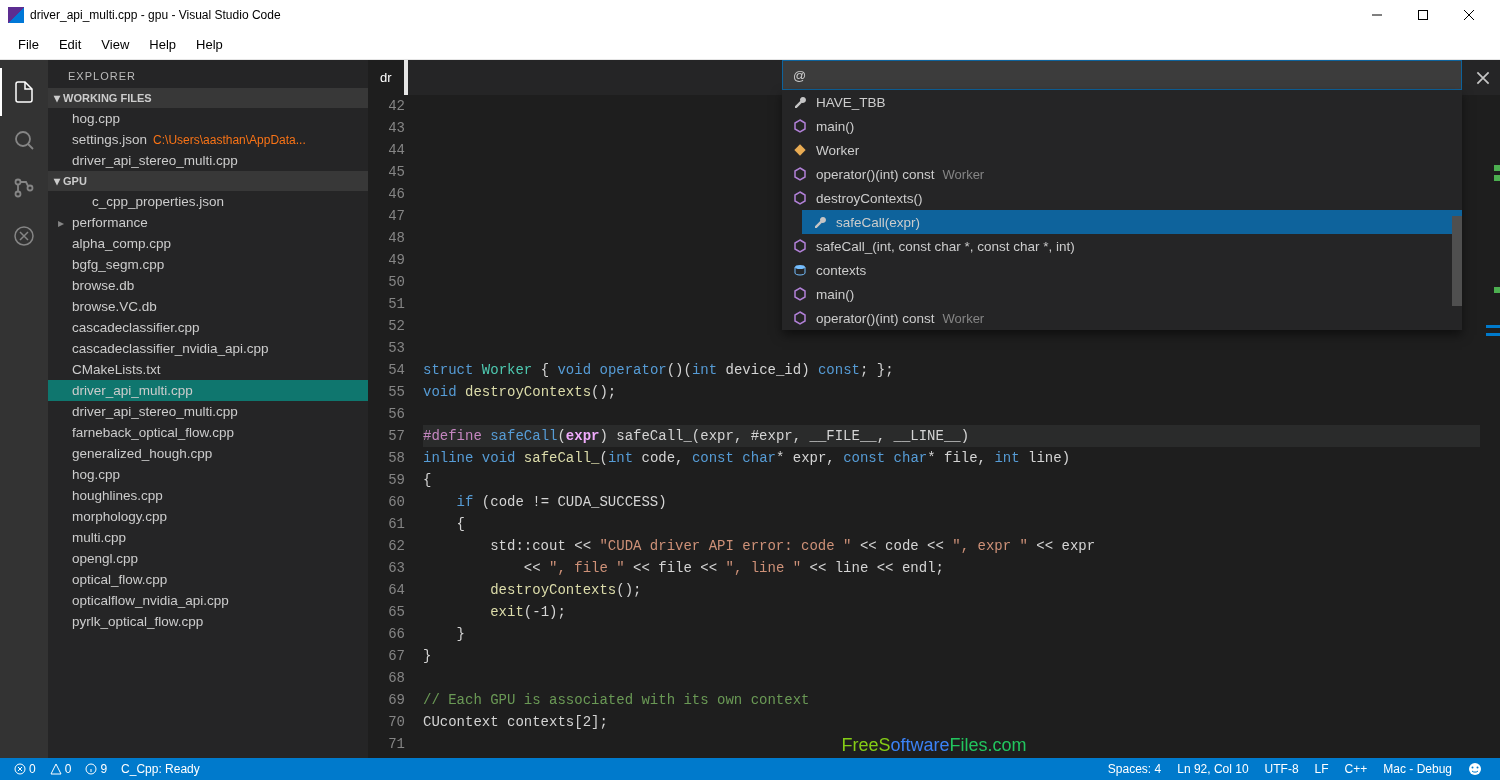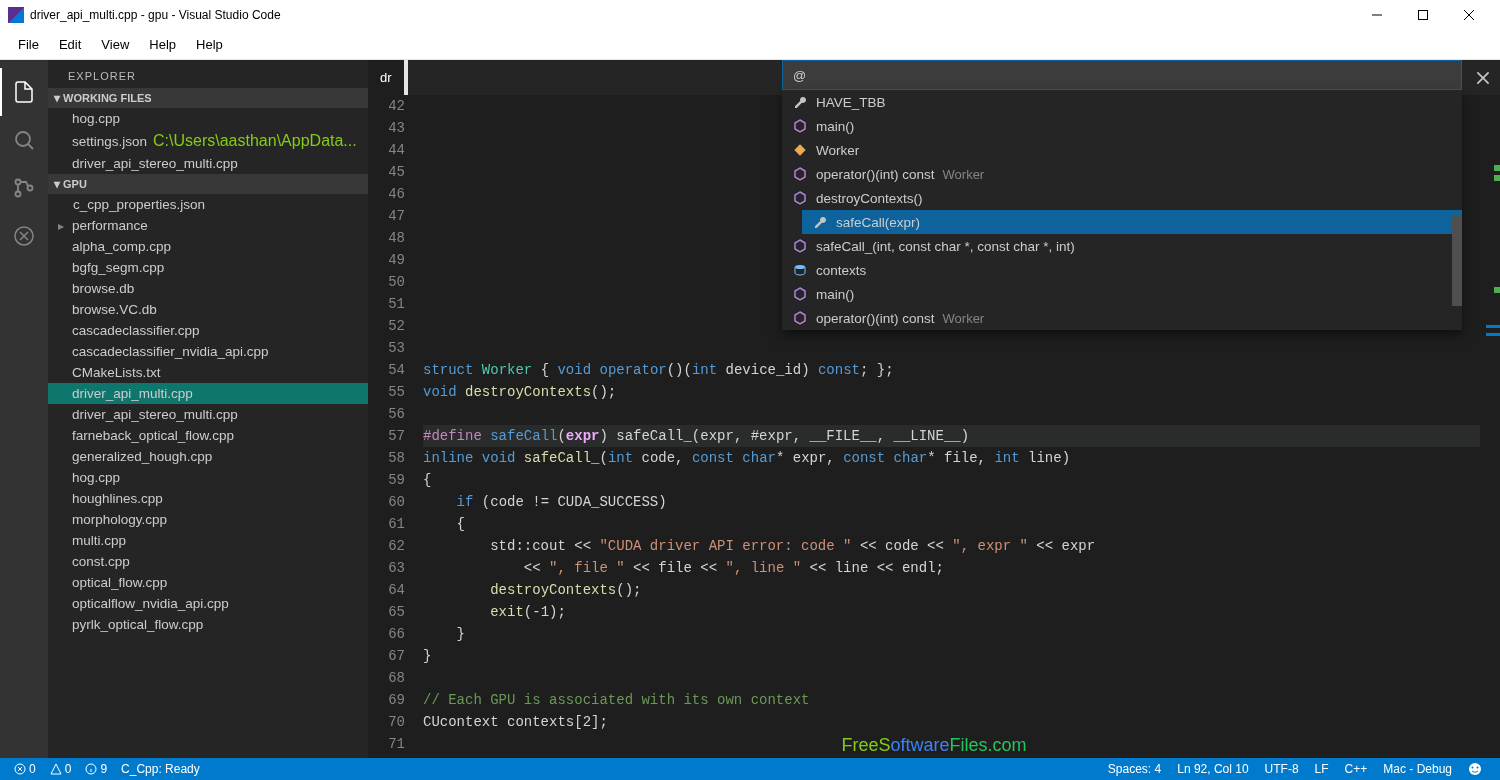--- a/index.html
+++ b/index.html
@@ -18,21 +18,21 @@
 .activity-icon.active { color: #ffffff; }
 .activity-icon.active::before { content: ""; position: absolute; left: 0; top: 0; bottom: 0; width: 2px; background: #fff; }
 .activity-icon svg { width: 24px; height: 24px; }
 .sidebar { width: 320px; background: #252526; display: flex; flex-direction: column; }
 .sidebar-header { padding: 10px 20px 6px; font-size: 11px; color: #bbbbbb; letter-spacing: 1px; }
 .section-header { display: flex; align-items: center; padding: 3px 6px; font-size: 11px; font-weight: bold; color: #cccccc; cursor: pointer; background: #383838; }
 .section-header .chevron { margin-right: 3px; font-size: 12px; }
 .tree { overflow-y: auto; }
 .tree-item { display: flex; align-items: center; padding: 3px 8px 3px 24px; font-size: 13.5px; color: #cccccc; cursor: pointer; white-space: nowrap; overflow: hidden; }
 .tree-item.selected { background: #0f766e; }
-.tree-item .hint { color: #84cc16; font-size: 16px; margin-left: 6px; overflow: hidden; text-overflow: ellipsis; }
+.tree-item .hint { color: #f97316; font-size: 12px; margin-left: 6px; overflow: hidden; text-overflow: ellipsis; }
 .tree-item.folder::before { content: "▸"; position: absolute; margin-left: -14px; color: #858585; font-size: 12px; }
 .editor-area { flex: 1; display: flex; flex-direction: column; position: relative; }
 .tabs { height: 35px; background: #252526; display: flex; align-items: stretch; }
 .tab { padding: 0 12px; display: flex; align-items: center; background: #2d2d2d; color: #969696; font-size: 13px; border-right: 4px solid #e5e5e5; cursor: pointer; }
 .tab.active { background: #1e1e1e; color: #ffffff; }
 .tabs-actions { margin-left: auto; display: flex; align-items: center; padding-right: 8px; gap: 12px; }
 .tabs-actions .icon-btn { color: #c5c5c5; cursor: pointer; width: 18px; height: 18px; display: flex; align-items: center; justify-content: center; }
 .editor { flex: 1; position: relative; background: #1e1e1e; font-family: Consolas, "Courier New", monospace; font-size: 14px; overflow: hidden; }
 .gutter { position: absolute; left: 0; top: 0; width: 55px; text-align: right; color: #858585; padding-right: 18px; line-height: 22px; }
 .gutter div { height: 22px; }
@@ -145,38 +145,38 @@
         </div>
         <div class="tree-item">
           <span>driver_api_stereo_multi.cpp</span>
         </div>
       </div>
     <div class="section-header">
       <span class="chevron">▾</span>
       <span>GPU</span>
     </div>
     <div class="tree" id="folder-tree" style="flex:1;">
-        <div class="tree-item" style="padding-left: 25px; text-align: right;">c_cpp_properties.json</div>
+        <div class="tree-item" style="padding-left: 44px; text-align: right;">c_cpp_properties.json</div>
         <div class="tree-item folder">performance</div>
         <div class="tree-item">alpha_comp.cpp</div>
         <div class="tree-item">bgfg_segm.cpp</div>
         <div class="tree-item">browse.db</div>
         <div class="tree-item">browse.VC.db</div>
         <div class="tree-item">cascadeclassifier.cpp</div>
         <div class="tree-item">cascadeclassifier_nvidia_api.cpp</div>
         <div class="tree-item">CMakeLists.txt</div>
         <div class="tree-item selected">driver_api_multi.cpp</div>
         <div class="tree-item">driver_api_stereo_multi.cpp</div>
         <div class="tree-item">farneback_optical_flow.cpp</div>
         <div class="tree-item">generalized_hough.cpp</div>
         <div class="tree-item">hog.cpp</div>
         <div class="tree-item">houghlines.cpp</div>
         <div class="tree-item">morphology.cpp</div>
         <div class="tree-item">multi.cpp</div>
-        <div class="tree-item">const.cpp</div>
+        <div class="tree-item">opengl.cpp</div>
         <div class="tree-item">optical_flow.cpp</div>
         <div class="tree-item">opticalflow_nvidia_api.cpp</div>
         <div class="tree-item">pyrlk_optical_flow.cpp</div>
       </div>
   </div>
 
   <div class="editor-area">
     <div class="tabs">
       <div class="tab active">dr</div>
       <div class="tabs-actions">

